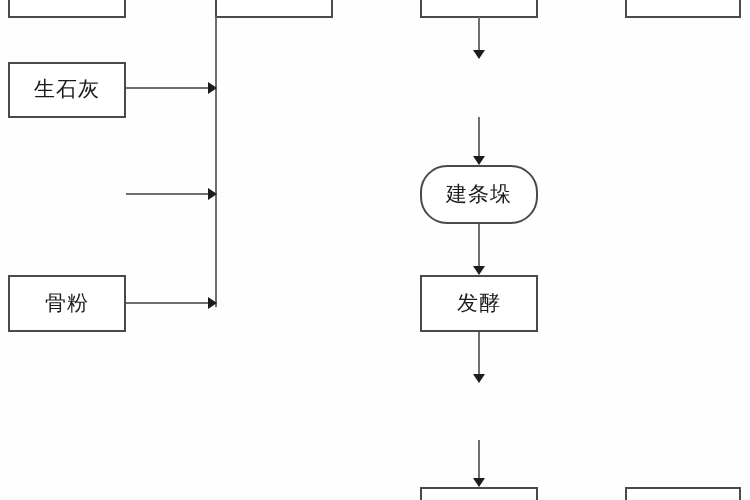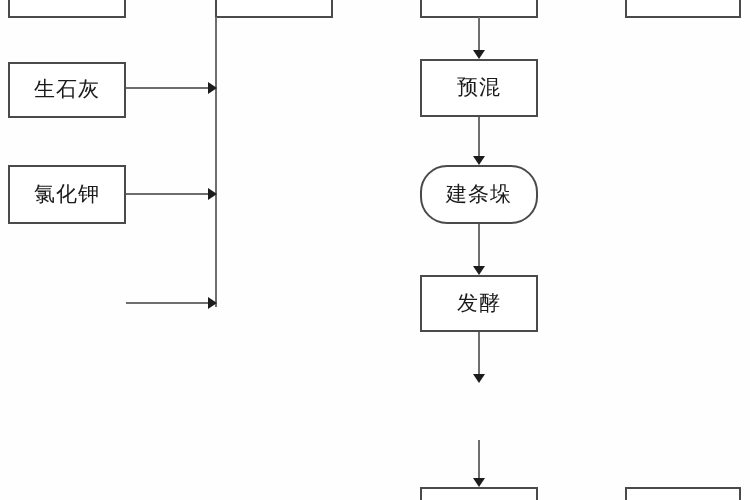--- a/index.html
+++ b/index.html
@@ -77,28 +77,25 @@
   </div>
 
   <div class="node cut-top" style="left:625px; top:-20px; width:116px; height:38px;">
     <span></span>
   </div>
 
   <div class="node" style="left:8px; top:62px; width:118px; height:56px;">
     <span>生石灰</span>
   </div>
 
-  <div class="node" style="left:8px; top:165px; width:118px; height:59px;">
-    <span>氯化钾</span>
+
+  <div class="node" style="left:8px; top:275px; width:118px; height:57px;">
+    <span>骨粉</span>
   </div>
 
-
-  <div class="node" style="left:420px; top:59px; width:118px; height:58px;">
-    <span>预混</span>
-  </div>
 
   <div class="node" style="left:420px; top:165px; width:118px; height:59px;border-radius:27px;">
     <span>建条垛</span>
   </div>
 
   <div class="node" style="left:420px; top:275px; width:118px; height:57px;text-align:center;">
     <span>发酵</span>
   </div>
 
 

